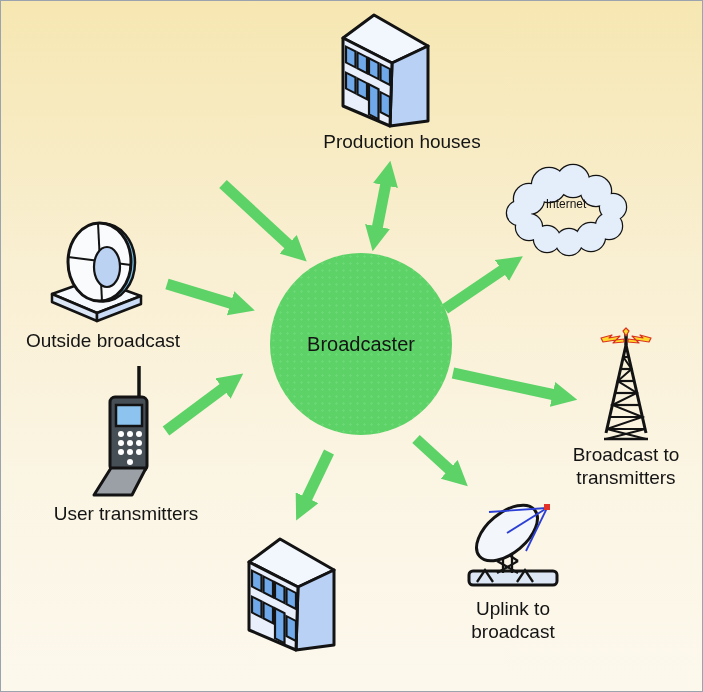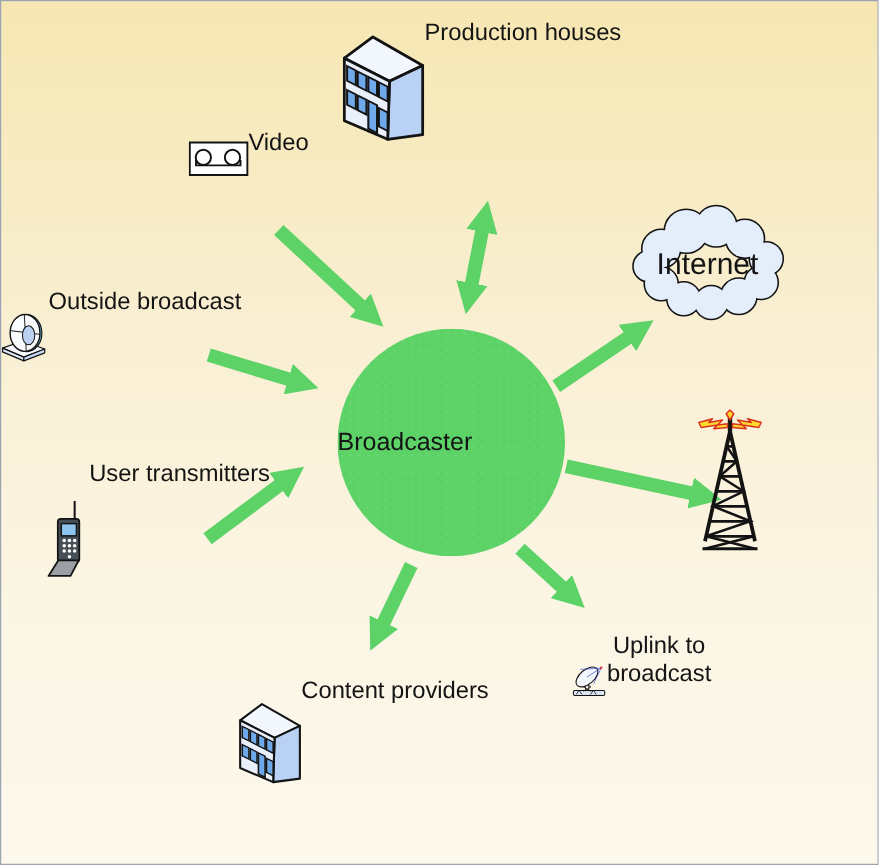--- a/index.html
+++ b/index.html
@@ -2,34 +2,34 @@
 <html><head>
 <meta charset="utf-8">
 <style>
   html,body{margin:0;padding:0;background:#fff;}
   .stage{
     position:relative;width:703px;height:692px;box-sizing:border-box;
     border:1px solid #9aa3ae;overflow:hidden;
     background:linear-gradient(180deg,#f6e7b2 0%,#f9efd2 38%,#fbf5e4 70%,#fcf8ec 100%);
     font-family:"Liberation Sans",sans-serif;color:#141414;
   }
-  .node{position:absolute;display:flex;flex-direction:row;align-items:flex-start;}
+  .node{position:absolute;display:flex;flex-direction:column;align-items:center;}
   .label{font-size:19px;line-height:1.22;text-align:center;white-space:nowrap;color:#141414;}
   .arrows{position:absolute;left:0;top:0;}
   .hub{
-    position:absolute;left:269px;top:262px;width:182px;height:182px;border-radius:50%;
+    position:absolute;left:269px;top:252px;width:182px;height:182px;border-radius:50%;
     background:#5cd267;
     background-image:radial-gradient(#6ad874 1px, transparent 1.1px);
     background-size:7px 7px;
-    display:flex;align-items:center;justify-content:flex-start;
+    display:flex;align-items:center;justify-content:center;
   }
   .hub .label{font-size:20px;}
   .cloud-node{position:absolute;left:500px;top:162px;width:130px;height:94px;}
   .cloud-node .label{
-    position:absolute;left:0;top:34px;width:130px;font-size:24px;
+    position:absolute;left:0;top:34px;width:130px;font-size:12px;
   }
   svg{display:block;}
 </style>
 </head>
 <body>
 
 <div class="stage">
 
   <svg class="arrows" width="703" height="692" viewBox="0 0 703 692" aria-hidden="true">
     <defs>
@@ -46,29 +46,20 @@
       <line x1="328" y1="451" x2="305" y2="499" marker-end="url(#ah)"></line>
       <line x1="165" y1="430" x2="224" y2="386" marker-end="url(#ah)"></line>
       <line x1="166" y1="283" x2="232" y2="303" marker-end="url(#ah)"></line>
     </g>
   </svg>
 
   <div class="hub">
     <span class="label">Broadcaster</span>
   </div>
 
-  <div class="node" style="left:150px;top:100px;width:96px;">
-    <svg width="90" height="52" viewBox="0 0 90 52">
-      <rect x="1.5" y="1.5" width="87" height="49" fill="#ffffff" stroke="#131313" stroke-width="3"></rect>
-      <circle cx="22" cy="24" r="11.5" fill="#ffffff" stroke="#131313" stroke-width="3"></circle>
-      <circle cx="66" cy="24" r="11.5" fill="#ffffff" stroke="#131313" stroke-width="3"></circle>
-      <path d="M11 28 L11 36 L78 36 L78 28" fill="none" stroke="#131313" stroke-width="3"></path>
-    </svg>
-    <div class="label" style="margin-top:2px;">Video</div>
-  </div>
 
   <div class="node" style="left:306px;top:12px;width:190px;">
     <svg width="89" height="115" viewBox="0 0 89 115" style="margin-left:-33px;">
       <polygon points="33,2 87,33 51,50 2,25" fill="#f2f7fe" stroke="#131313" stroke-width="3" stroke-linejoin="round"></polygon>
       <polygon points="51,50 87,33 87,108 49,113" fill="#b9d1f4" stroke="#131313" stroke-width="3" stroke-linejoin="round"></polygon>
       <polygon points="2,25 51,50 49,113 2,93" fill="#e9f0fb" stroke="#131313" stroke-width="3" stroke-linejoin="round"></polygon>
       <g transform="skewY(27)" fill="#6fa9e9" stroke="#131313" stroke-width="2.2">
         <rect x="5" y="31" width="9.5" height="16"></rect>
         <rect x="16.5" y="31" width="9.5" height="16"></rect>
         <rect x="28" y="31" width="9.5" height="16"></rect>
@@ -133,20 +124,24 @@
         <line x1="8.9" y1="102" x2="48" y2="112" stroke-width="2.2"></line>
         <line x1="47.1" y1="102" x2="8" y2="112" stroke-width="2.2"></line>
         <line x1="6" y1="112" x2="50" y2="112" stroke-width="2.5"></line>
       </g>
       <g fill="#ffd92b" stroke="#d9331f" stroke-width="1.2" stroke-linejoin="round">
         <polygon points="3,11 14,8 11,11 22,9 18,13 26,12 26,15 15,16 18,13 5,15"></polygon>
         <polygon points="53,11 42,8 45,11 34,9 38,13 30,12 30,15 41,16 38,13 51,15"></polygon>
         <polygon points="25,4 28,1 31,4 28,9"></polygon>
       </g>
     </svg>
+    <div class="label">
+      <span>Broadcast to</span><br>
+      <span>transmitters</span>
+    </div>
   </div>
 
   <div class="node" style="left:456px;top:498px;width:112px;">
     <svg width="100" height="92" viewBox="0 0 100 92">
       <rect x="6" y="72" width="88" height="14" rx="4" fill="#dce6f5" stroke="#131313" stroke-width="3"></rect>
       <g stroke="#131313" stroke-width="2.3" fill="none">
         <path d="M14 83 L22 71 L30 83"></path>
         <path d="M54 83 L62 71 L70 83"></path>
         <line x1="40" y1="36" x2="40" y2="74"></line>
         <line x1="49" y1="32" x2="49" y2="74"></line>
@@ -178,21 +173,20 @@
         <rect x="5" y="31" width="9.5" height="16"></rect>
         <rect x="16.5" y="31" width="9.5" height="16"></rect>
         <rect x="28" y="31" width="9.5" height="16"></rect>
         <rect x="39.5" y="31" width="9.5" height="16"></rect>
         <rect x="5" y="57" width="9.5" height="16"></rect>
         <rect x="16.5" y="57" width="9.5" height="16"></rect>
         <rect x="28" y="57" width="9.5" height="30"></rect>
         <rect x="39.5" y="59" width="9.5" height="20"></rect>
       </g>
     </svg>
-    <div class="label" style="margin-top:4px;">Content providers</div>
   </div>
 
   <div class="node" style="left:35px;top:363px;width:180px;">
     <svg width="76" height="134" viewBox="0 0 76 134">
       <line x1="51" y1="2" x2="51" y2="34" stroke="#131313" stroke-width="3.5"></line>
       <rect x="22" y="33" width="37" height="74" rx="5" fill="#474f56" stroke="#131313" stroke-width="3"></rect>
       <rect x="28" y="41" width="26" height="21" fill="#8cc4ef" stroke="#131313" stroke-width="2.5"></rect>
       <g fill="#ffffff">
         <circle cx="33" cy="70" r="3"></circle>
           <circle cx="42" cy="70" r="3"></circle>
@@ -214,16 +208,16 @@
     <svg width="105" height="112" viewBox="0 0 105 112" style="margin-left:-14px;">
       <polygon points="8,81 50,66 97,83 53,100" fill="#f6f9fe" stroke="#131313" stroke-width="2.5" stroke-linejoin="round"></polygon>
       <polygon points="8,81 53,100 53,108 8,89" fill="#dce7f8" stroke="#131313" stroke-width="2.5" stroke-linejoin="round"></polygon>
       <polygon points="53,100 97,83 97,91 53,108" fill="#c9dbf6" stroke="#131313" stroke-width="2.5" stroke-linejoin="round"></polygon>
       <ellipse cx="59" cy="49.5" rx="32" ry="39" fill="#7ac3e8" stroke="#131313" stroke-width="2.5"></ellipse>
       <ellipse cx="55.5" cy="49" rx="31.5" ry="39" fill="#fafbfd" stroke="#131313" stroke-width="3"></ellipse>
       <line x1="24" y1="44" x2="87" y2="52" stroke="#131313" stroke-width="2"></line>
       <line x1="54" y1="10" x2="58" y2="88" stroke="#131313" stroke-width="2"></line>
       <ellipse cx="63" cy="54" rx="13" ry="20" fill="#bcd2f2" stroke="#131313" stroke-width="2.2"></ellipse>
     </svg>
-    <div class="label" style="margin-top:17px;">Outside broadcast</div>
+    <div class="label" style="margin-top:4px;">Outside broadcast</div>
   </div>
 
 </div>
 
 </body></html>

